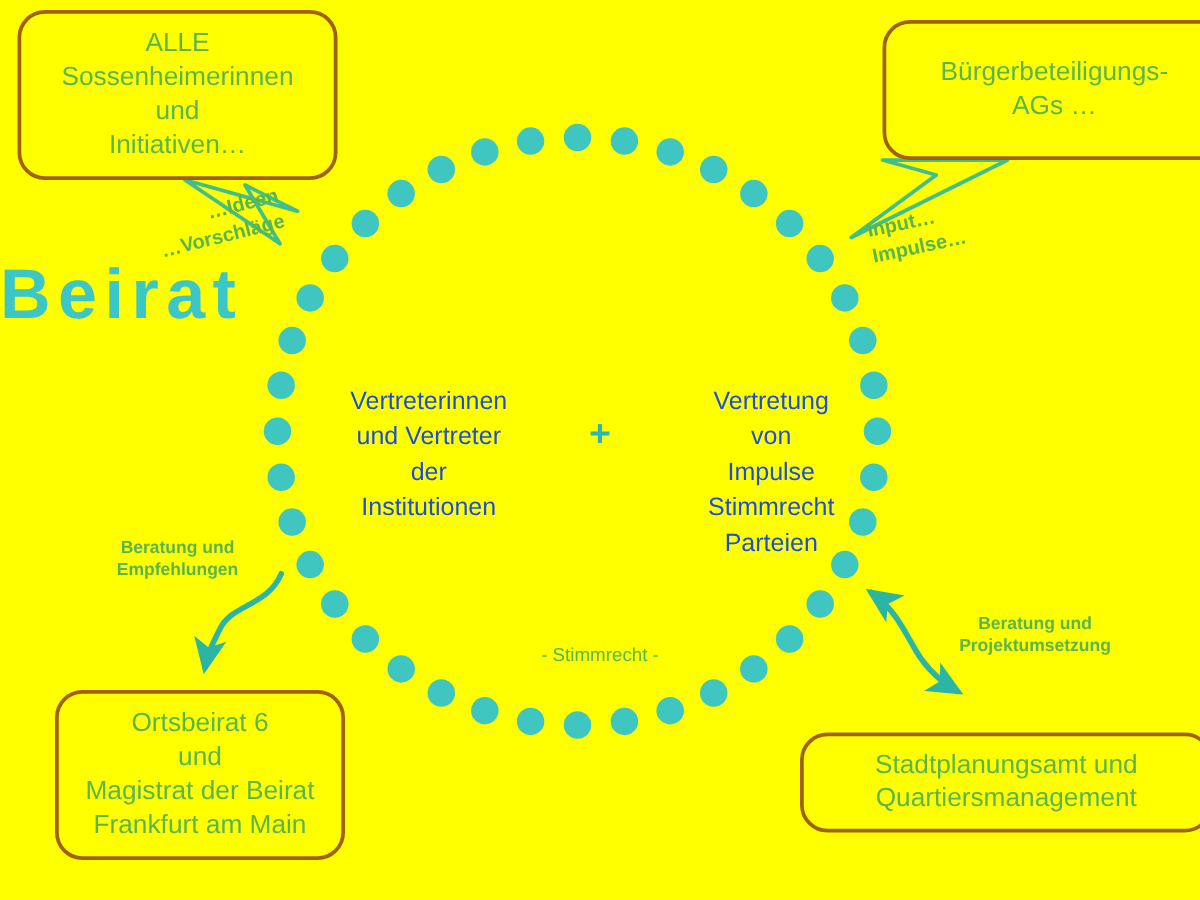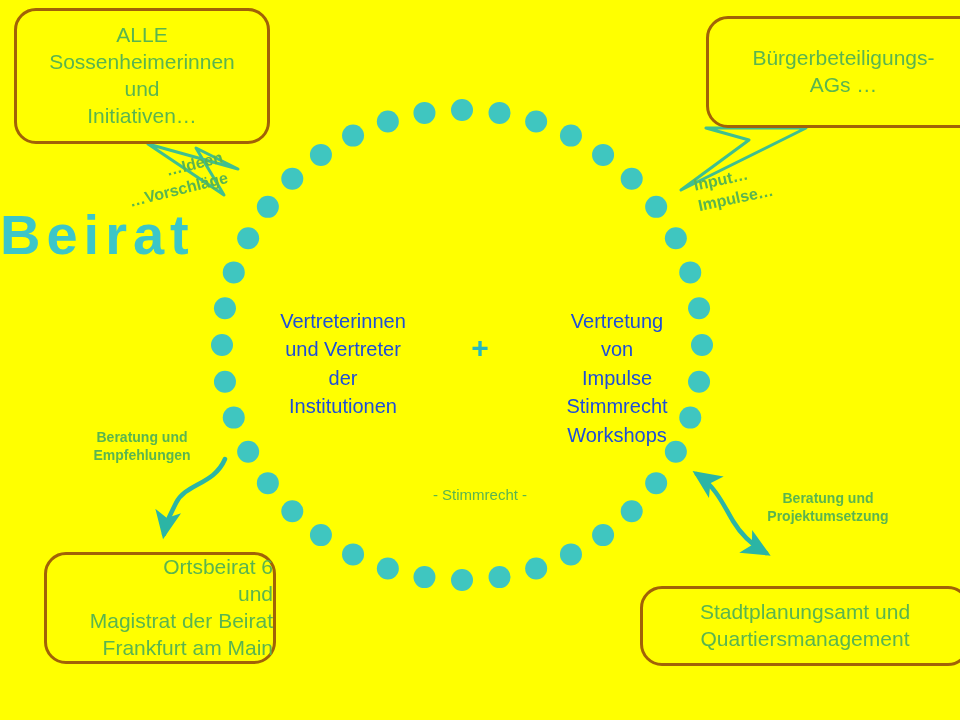--- a/index.html
+++ b/index.html
@@ -44,23 +44,22 @@
 
   #callout-all {
     left: 14px; top: 8px; width: 256px; height: 136px;
     font-size: 21px;
   }
   #callout-workshops {
     left: 706px; top: 16px; width: 275px; height: 112px;
     font-size: 21px;
   }
   #callout-ortsbeirat {
-    left: 44px; top: 552px; width: 232px; height: 112px;
-    font-size: 21px;
-    align-items: flex-end;
+    left: 44px; top: 552px; width: 232px; height: 136px;
+    font-size: 21px;
   }
   #callout-stadtplanung {
     left: 640px; top: 586px; width: 330px; height: 80px;
     font-size: 21px;
   }
 
   .flow-label {
     position: absolute;
     color: #5ab54f;
     font-weight: 700;
@@ -128,21 +127,21 @@
     font-size: 30px;
     font-weight: 700;
     line-height: 1;
     margin-top: 26px;
     width: 40px;
     text-align: center;
   }
 
   #stimmrecht {
     position: absolute;
-    left: 0; top: 486px;
+    left: 0; top: 516px;
     width: 960px;
     text-align: center;
     color: #5ab54f;
     font-size: 15px;
   }
 </style>
 </head>
 <body>
 
 <div id="stage">
@@ -261,19 +260,19 @@
       <span class="line">und Vertreter</span>
       <span class="line">der</span>
       <span class="line">Institutionen</span>
     </div>
     <div id="plus-sign">+</div>
     <div class="center-col">
       <span class="line">Vertretung</span>
       <span class="line">von</span>
       <span class="line">Impulse</span>
       <span class="line">Stimmrecht</span>
-      <span class="line">Workshops</span>
+      <span class="line">Parteien</span>
     </div>
   </div>
 
   <div id="stimmrecht">- Stimmrecht -</div>
 
 </div>
 
 </body></html>

